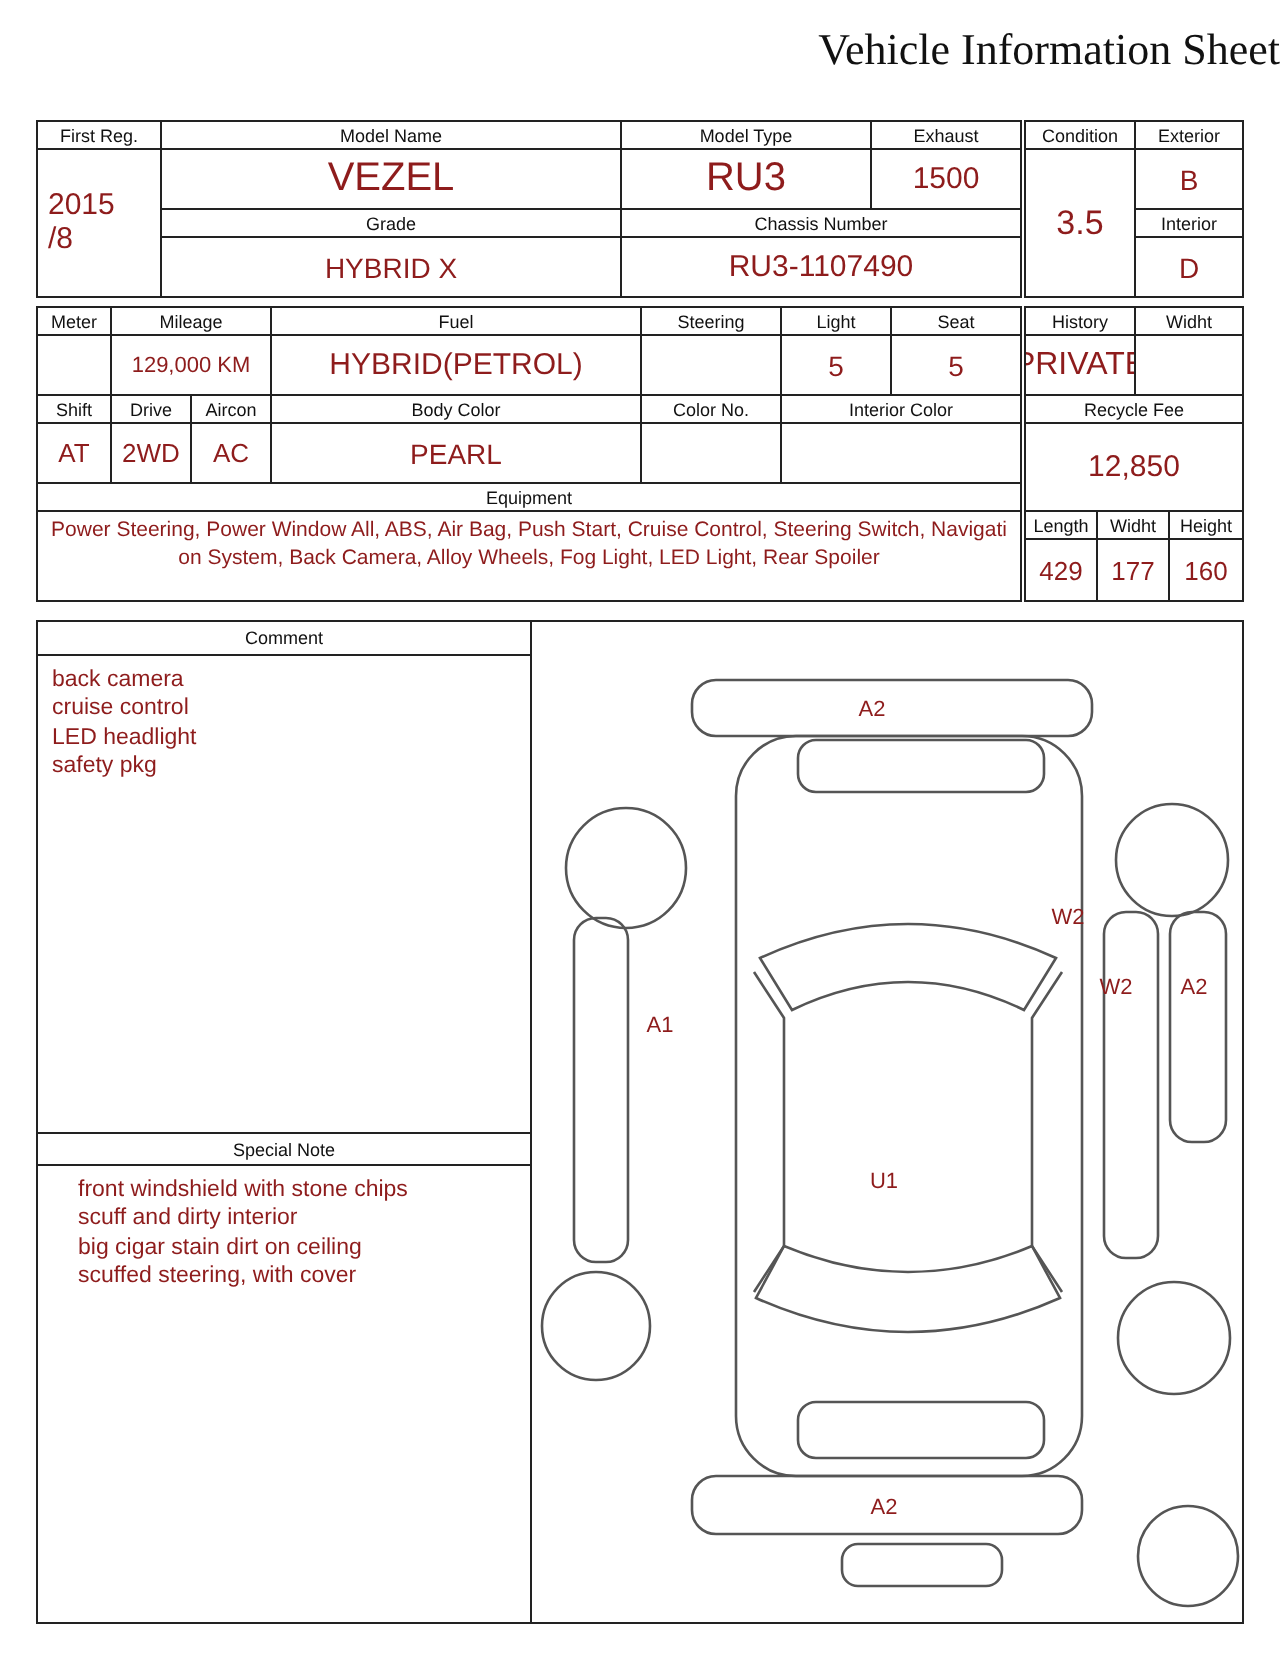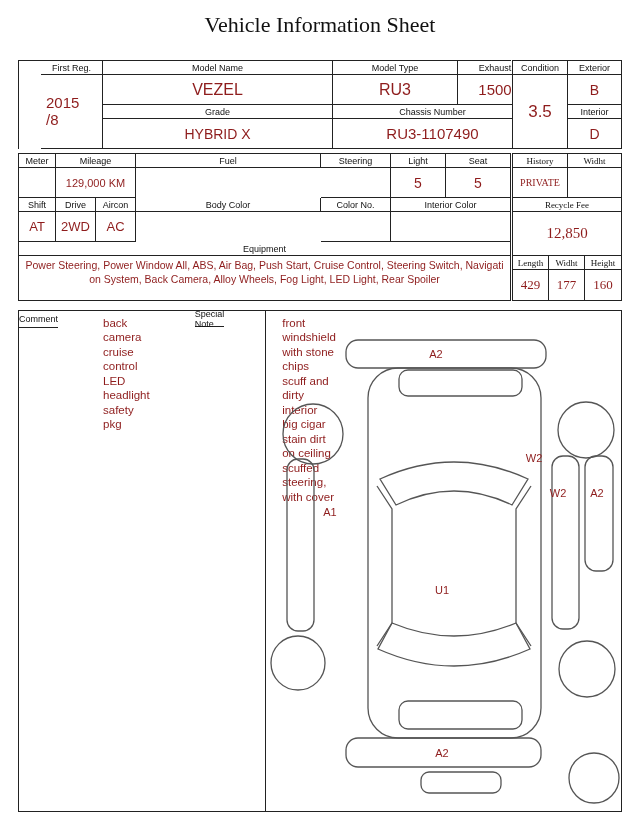--- a/index.html
+++ b/index.html
@@ -3,38 +3,38 @@
 <meta charset="utf-8">
 <style>
   :root{
     --accent:#8e1c1c;
     --bc:#222;
   }
   *{box-sizing:border-box;margin:0;padding:0;}
   body{background:#fff;}
   #page{position:relative;width:640px;height:835px;background:#fff;
         font-family:"Liberation Sans",sans-serif;overflow:hidden;}
-  .title{position:absolute;top:12px;left:0;width:100%;text-align:center;
+  .title{position:absolute;top:12px;left:0;width:100%;text-align:right;
          font-family:"Liberation Serif",serif;font-size:22px;color:#111;}
   .grid{position:absolute;display:grid;border-top:1px solid var(--bc);border-left:1px solid var(--bc);background:#fff;}
   .cell{border-right:1px solid var(--bc);border-bottom:1px solid var(--bc);
         display:flex;align-items:center;justify-content:center;overflow:hidden;}
   .hdr{font-size:9px;color:#111;white-space:nowrap;}
   .val{color:var(--accent);}
-  .fs10{font-size:10px}.fs11{font-size:11px}.fs13{font-size:13px}.fs14{font-size:14px}
-  .fs15{font-size:15px}.fs16{font-size:16px}.fs17{font-size:17px}
-  #t1-left{left:18px;top:60px;width:493px;grid-template-columns:62px 230px 125px 75px;grid-template-rows:14px 30px 14px 30px;padding-left:22px;}
+  .fs10{font-size:16px}.fs11{font-size:11px}.fs13{font-size:13px}.fs14{font-size:14px}
+  .fs15{font-size:15px}.fs16{font-size:20px}.fs17{font-size:17px}
+  #t1-left{left:18px;top:60px;width:493px;grid-template-columns:62px 230px 125px 75px;grid-template-rows:14px 30px 14px 30px;}
   #t1-right{left:512px;top:60px;width:110px;grid-template-columns:55px 54px;grid-template-rows:14px 30px 14px 30px;}
   #t2-left{left:18px;top:153px;width:493px;grid-template-columns:37px 40px 40px 185px 70px 55px 65px;grid-template-rows:14px 30px 14px 30px 14px 45px;}
-  #t2-right{position:absolute;left:512px;top:153px;width:110px;border-top:1px solid var(--bc);border-left:1px solid var(--bc);background:#fff;font-family:Liberation Serif, serif;}
+  #t2-right{position:absolute;left:512px;top:153px;width:110px;border-top:1px solid var(--bc);border-left:1px solid var(--bc);background:#fff;}
   #t2-right .sub{display:grid;}
   .firstreg{white-space:pre-line;justify-content:flex-start;padding-left:5px;line-height:1.12;text-align:left;}
   .equip{display:block;text-align:center;padding:3px 5px;font-size:10.5px;line-height:1.32;word-break:break-all;}
   #bottom{position:absolute;left:18px;top:310px;width:604px;height:502px;border:1px solid var(--bc);display:flex;background:#fff;}
-  .left-panel{width:247px;border-right:1px solid var(--bc);display:flex;flex-direction:row;gap:38px;}
+  .left-panel{width:247px;border-right:1px solid var(--bc);display:flex;flex-direction:column;}
   .panel-hdr{height:17px;border-bottom:1px solid var(--bc);display:flex;align-items:center;justify-content:center;font-size:9px;color:#111;}
   .panel-hdr.mid{border-top:1px solid var(--bc);margin-top:-1px;}
   .panel-txt{padding:5px 7px;font-size:11.5px;line-height:1.26;color:var(--accent);white-space:pre-line;text-align:left;}
   .comment-txt{height:239px;}
   .note-txt{flex:1;margin-left:13px;}
   .diagram-area{flex:1;position:relative;}
   .diagram-area svg{position:absolute;left:0;top:0;}
   .footer{position:absolute;left:0;top:818px;width:100%;text-align:center;
           font-size:9.5px;color:var(--accent);}
 </style>
@@ -76,34 +76,36 @@
   <div class="grid" id="t2-left">
     <div class="cell hdr" style="grid-column:1;grid-row:1">Meter</div>
     <div class="cell hdr" style="grid-column:2/span 2;grid-row:1">Mileage</div>
     <div class="cell hdr" style="grid-column:4;grid-row:1">Fuel</div>
     <div class="cell hdr" style="grid-column:5;grid-row:1">Steering</div>
     <div class="cell hdr" style="grid-column:6;grid-row:1">Light</div>
     <div class="cell hdr" style="grid-column:7;grid-row:1">Seat</div>
 
     <div class="cell val fs11" style="grid-column:1;grid-row:2"></div>
     <div class="cell val fs11" style="grid-column:2/span 2;grid-row:2">129,000 KM</div>
+    <div class="cell val fs15" style="grid-column:4;grid-row:2">HYBRID(PETROL)</div>
     <div class="cell val fs11" style="grid-column:5;grid-row:2"></div>
     <div class="cell val fs14" style="grid-column:6;grid-row:2">5</div>
     <div class="cell val fs14" style="grid-column:7;grid-row:2">5</div>
 
     <div class="cell hdr" style="grid-column:1;grid-row:3">Shift</div>
     <div class="cell hdr" style="grid-column:2;grid-row:3">Drive</div>
     <div class="cell hdr" style="grid-column:3;grid-row:3">Aircon</div>
     <div class="cell hdr" style="grid-column:4;grid-row:3">Body Color</div>
     <div class="cell hdr" style="grid-column:5;grid-row:3">Color No.</div>
     <div class="cell hdr" style="grid-column:6/span 2;grid-row:3">Interior Color</div>
 
     <div class="cell val fs13" style="grid-column:1;grid-row:4">AT</div>
     <div class="cell val fs13" style="grid-column:2;grid-row:4">2WD</div>
     <div class="cell val fs13" style="grid-column:3;grid-row:4">AC</div>
+    <div class="cell val fs14" style="grid-column:4;grid-row:4">PEARL</div>
     <div class="cell val fs11" style="grid-column:5;grid-row:4"></div>
     <div class="cell val fs11" style="grid-column:6/span 2;grid-row:4"></div>
 
     <div class="cell hdr" style="grid-column:1/span 7;grid-row:5">Equipment</div>
     <div class="cell val equip" style="grid-column:1/span 7;grid-row:6">Power Steering, Power Window  All, ABS, Air Bag, Push Start, Cruise Control, Steering Switch, Navigation System, Back Camera, Alloy Wheels, Fog Light, LED Light, Rear Spoiler</div>
   </div>
 
   <div id="t2-right">
     <div class="sub" style="grid-template-columns:55px 54px;grid-template-rows:14px 30px;">
       <div class="cell hdr">History</div>

